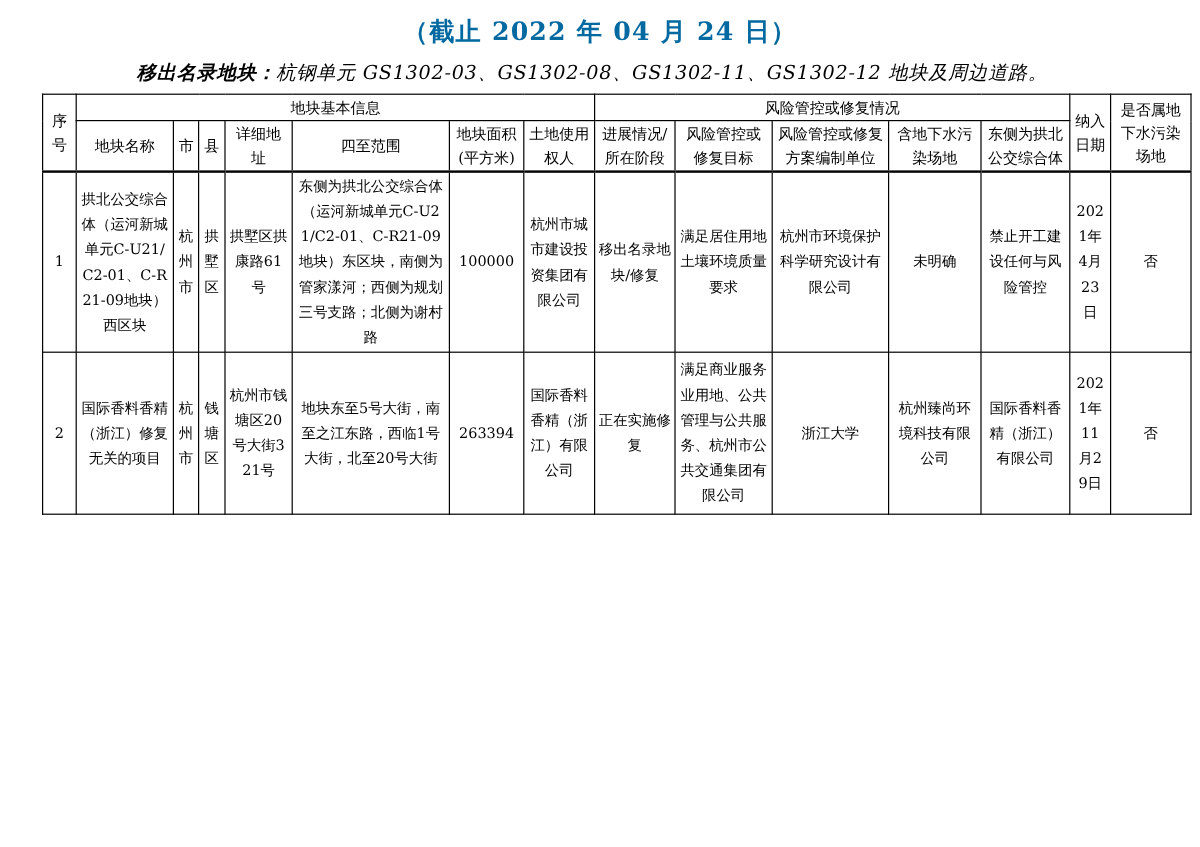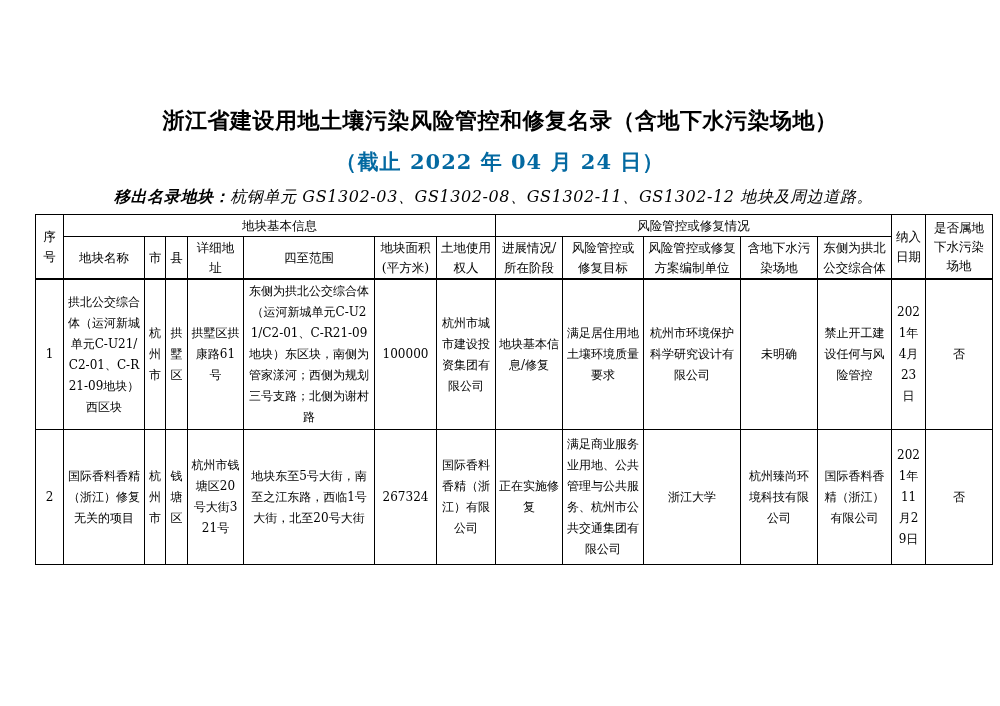--- a/index.html
+++ b/index.html
@@ -39,21 +39,20 @@
   thead tr.group-row th[rowspan]{border-bottom:2.5px solid #000;}
   tbody tr.row-1{height:125px;}
   tbody tr.row-2{height:135px;}
   .pre{white-space:pre-line;margin-top:39px;}
 </style>
 </head>
 <body>
 
 <div class="page">
 
-  <h1 class="title">浙江省建设用地土壤污染风险管控和修复名录（含地下水污染场地）</h1>
   <div class="subtitle">（截止 2022 年 04 月 24 日）</div>
 
   <div class="intro">
     <p><span class="lbl">移出名录地块：</span><span>杭钢单元 GS1302-03、GS1302-08、GS1302-11、GS1302-12 地块及周边道路。</span></p>
   </div>
 
   <table class="listing">
     <colgroup>
       <col style="width:28px">
         <col style="width:81px">
@@ -98,36 +97,36 @@
     <tbody>
       <tr class="row-1">
         <td>1</td>
         <td>拱北公交综合体（运河新城单元C-U21/C2-01、C-R21-09地块）西区块</td>
         <td>杭州市</td>
         <td>拱墅区</td>
         <td>拱墅区拱康路61号</td>
         <td>东侧为拱北公交综合体（运河新城单元C-U21/C2-01、C-R21-09地块）东区块，南侧为管家漾河；西侧为规划三号支路；北侧为谢村路</td>
         <td>100000</td>
         <td>杭州市城市建设投资集团有限公司</td>
-        <td>地块基本信息/修复</td>
+        <td>移出名录地块/修复</td>
         <td>满足居住用地土壤环境质量要求</td>
         <td>杭州市环境保护科学研究设计有限公司</td>
         <td>未明确</td>
         <td>禁止开工建设任何与风险管控</td>
         <td>2021年4月23日</td>
         <td>否</td>
       </tr>
       <tr class="row-2">
         <td>2</td>
         <td>国际香料香精（浙江）修复无关的项目</td>
         <td>杭州市</td>
         <td>钱塘区</td>
         <td>杭州市钱塘区20号大街321号</td>
         <td>地块东至5号大街，南至之江东路，西临1号大街，北至20号大街</td>
-        <td>267324</td>
+        <td>263394</td>
         <td>国际香料香精（浙江）有限公司</td>
         <td>正在实施修复</td>
         <td>满足商业服务业用地、公共管理与公共服务、杭州市公共交通集团有限公司</td>
         <td>浙江大学</td>
         <td>杭州臻尚环境科技有限公司</td>
         <td>国际香料香精（浙江）有限公司</td>
         <td>2021年11月29日</td>
         <td>否</td>
       </tr>
     </tbody>

